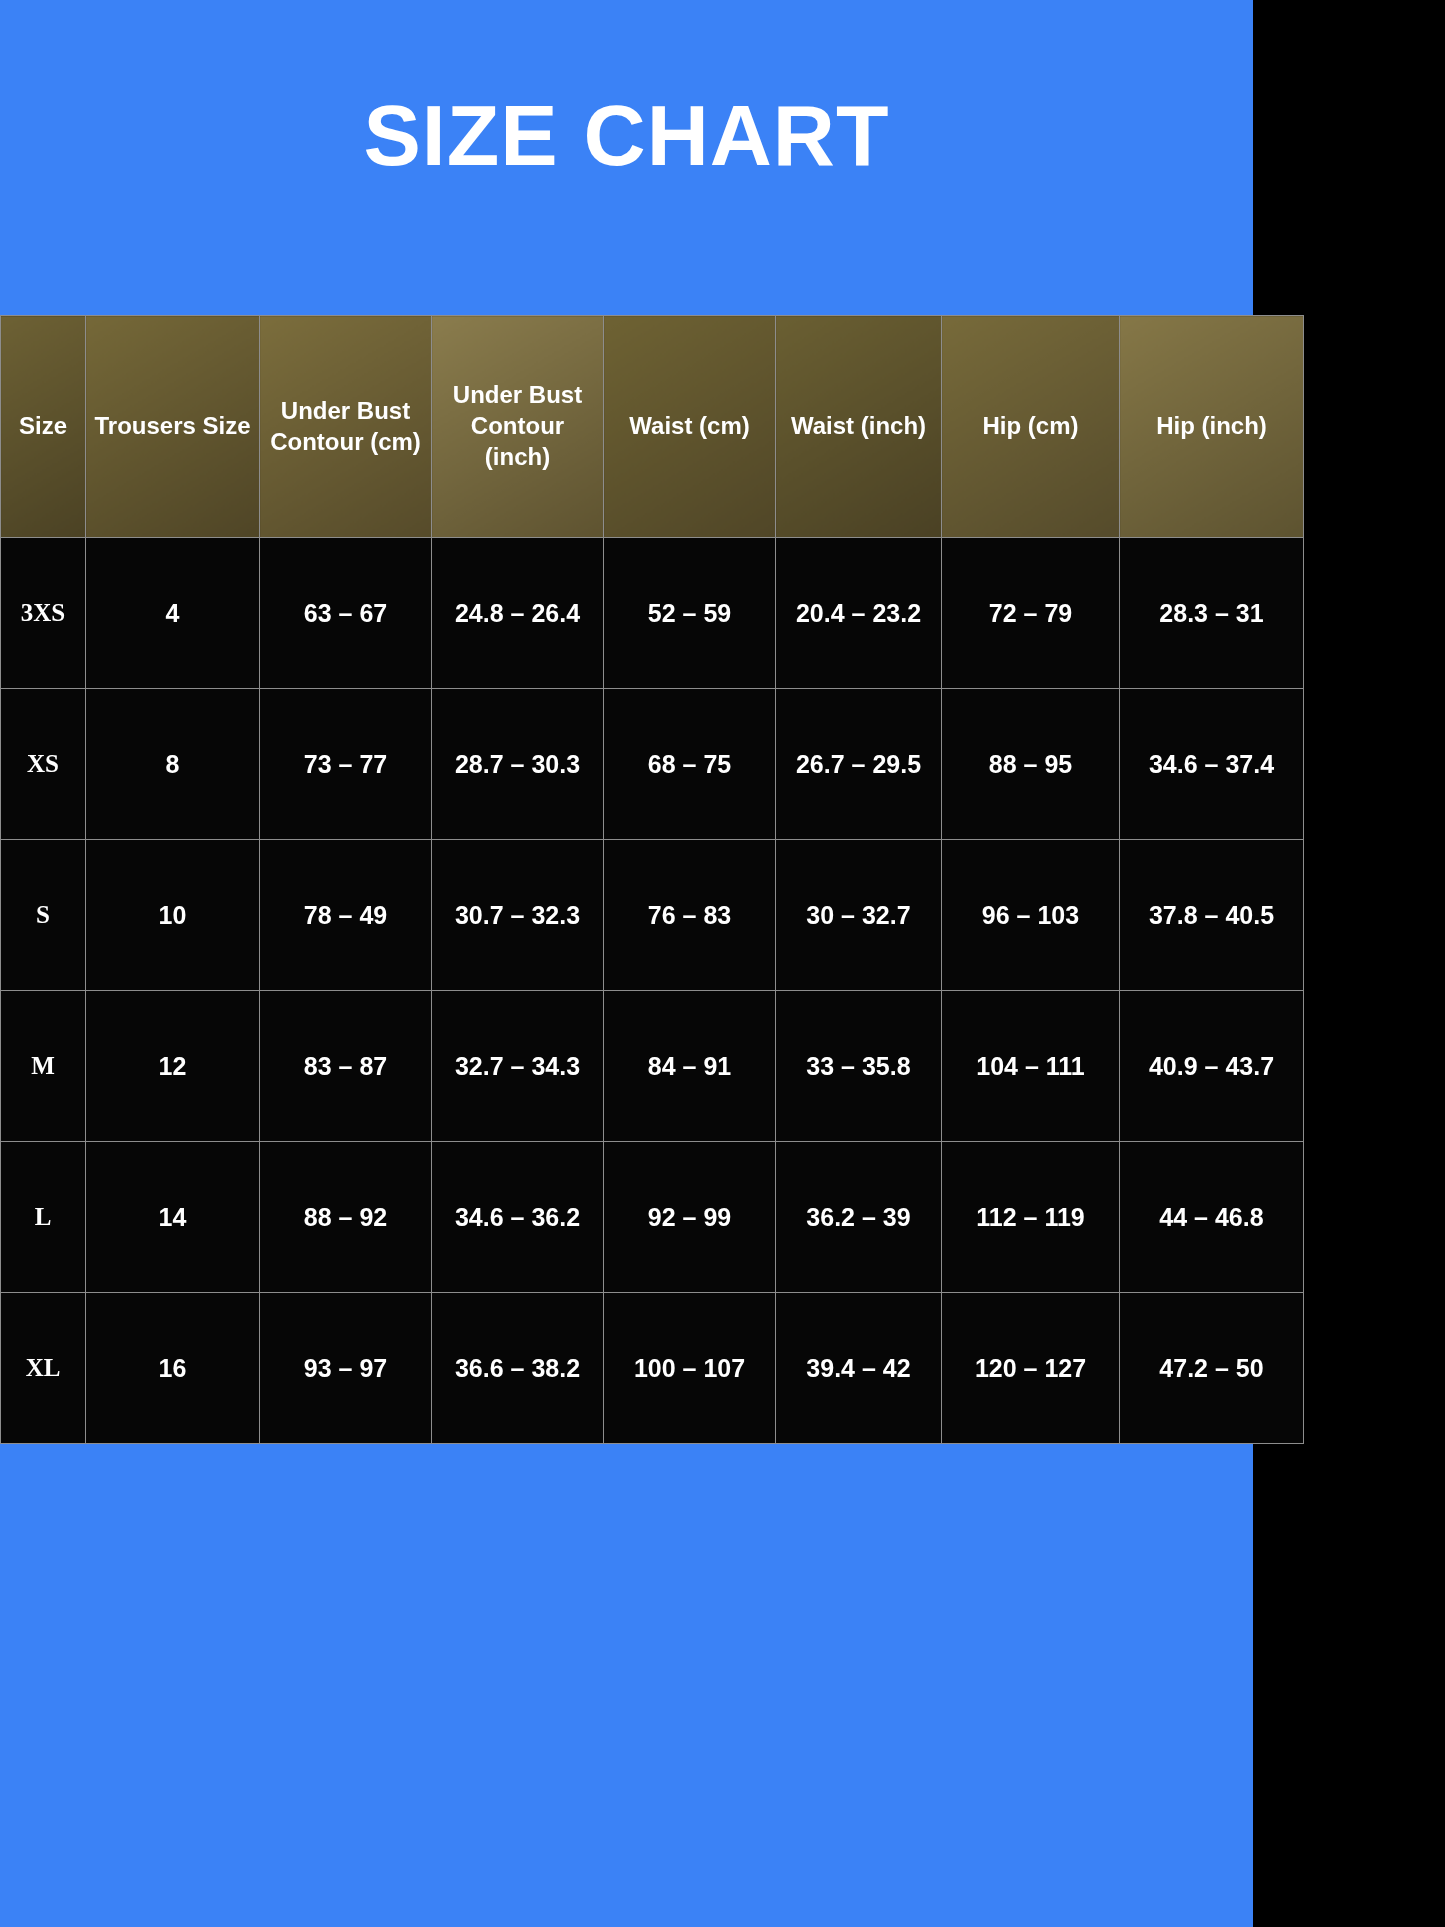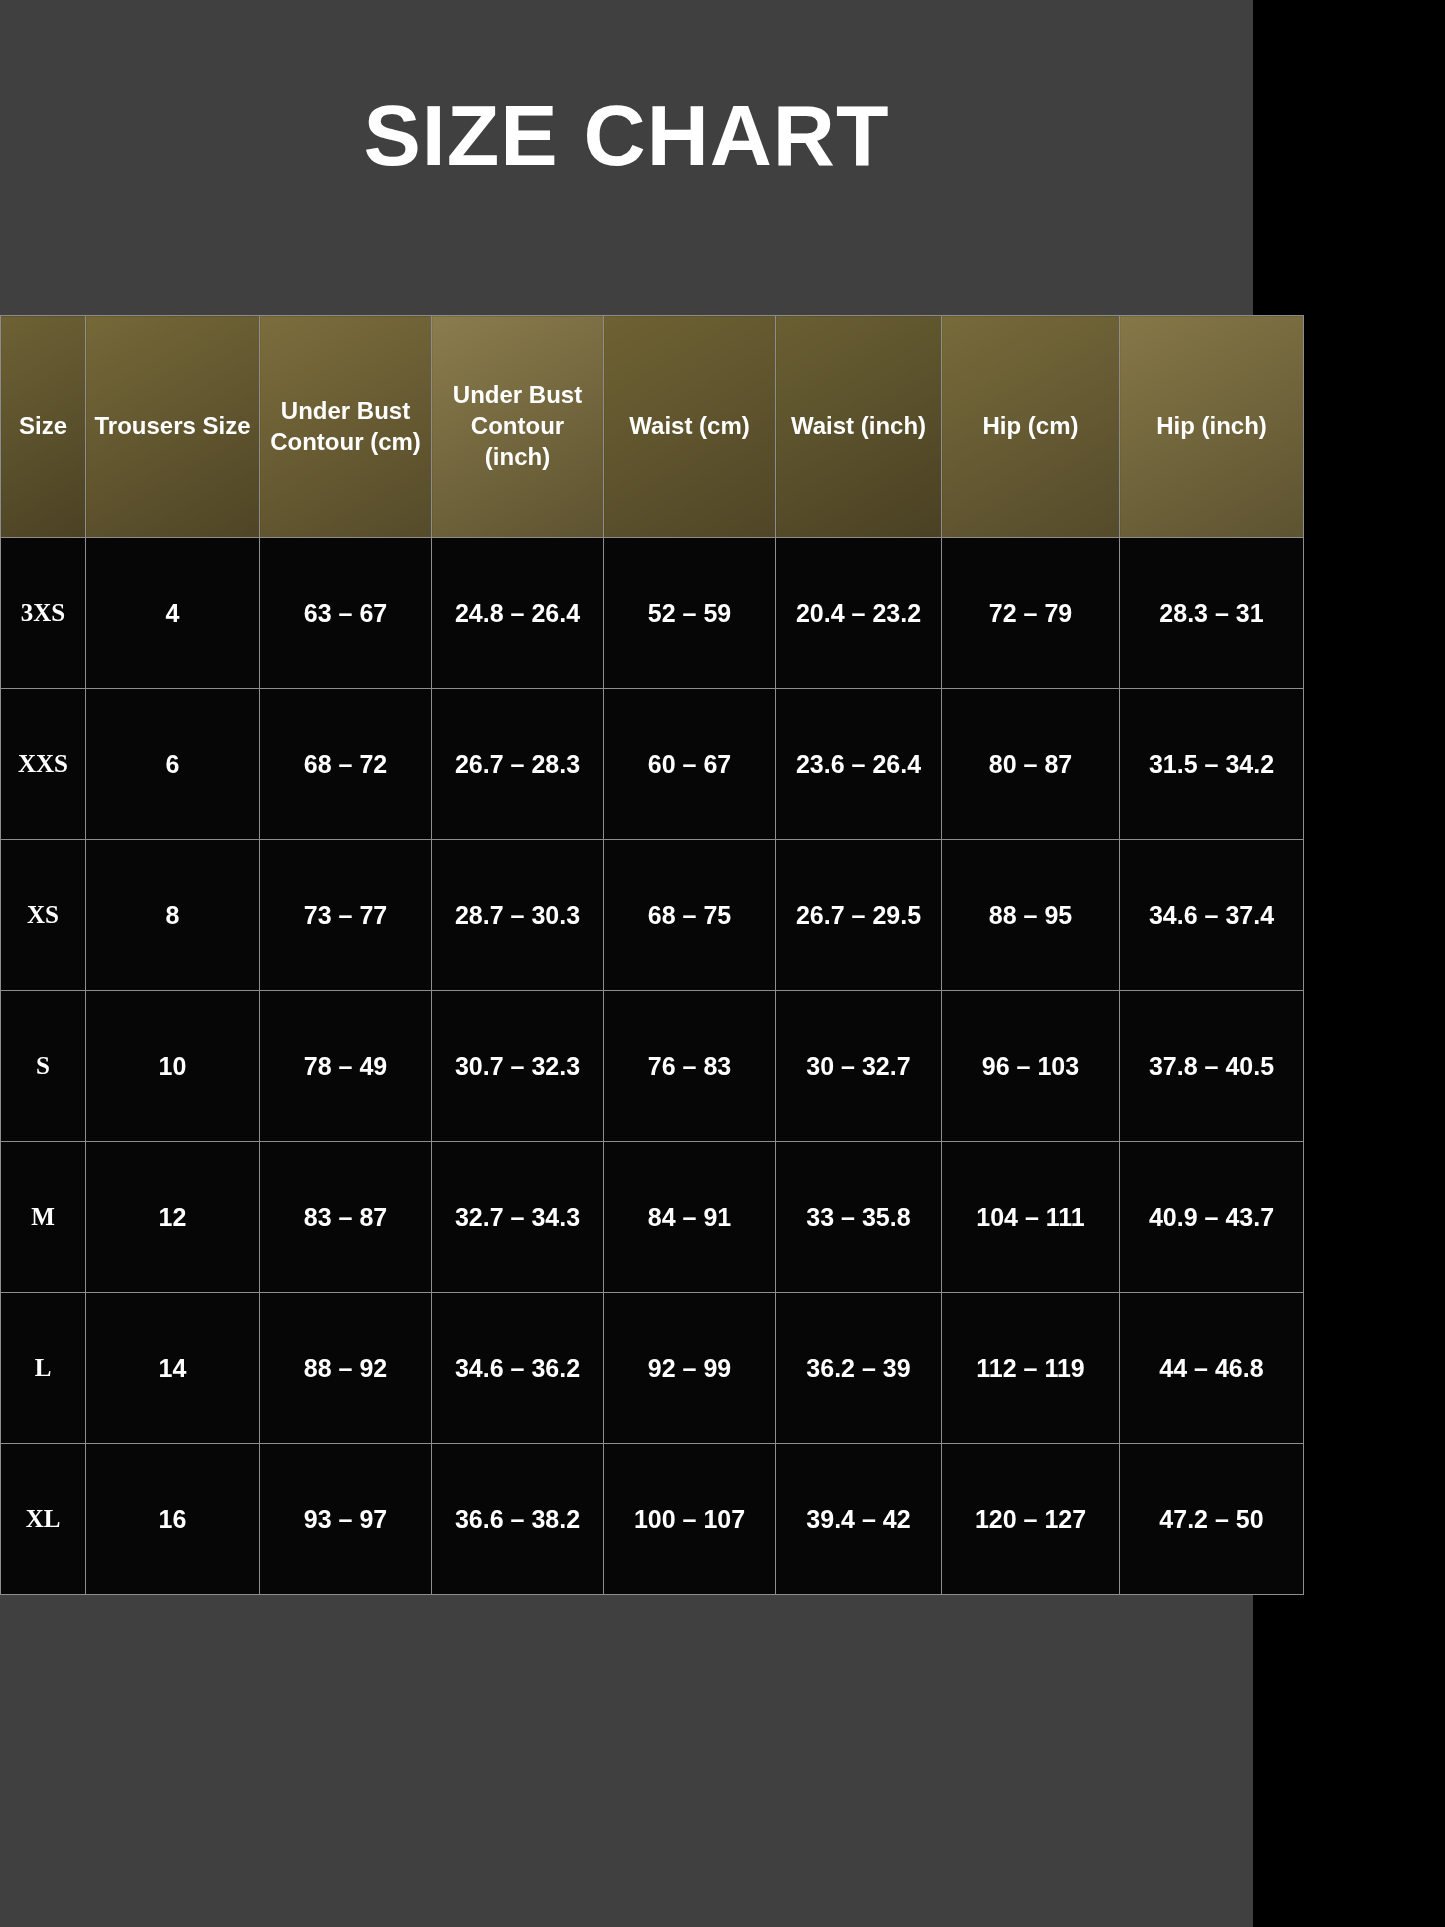--- a/index.html
+++ b/index.html
@@ -11,21 +11,21 @@
   body {
     width: 1445px;
     height: 1927px;
     font-family: "Liberation Sans", sans-serif;
     color: #ffffff;
     overflow: hidden;
   }
   .page {
     width: 1253px;
     height: 1927px;
-    background: #404040;
+    background: #3b82f6;
     position: relative;
   }
   .title {
     text-align: center;
     font-size: 86px;
     font-weight: bold;
     letter-spacing: 1px;
     color: #ffffff;
     padding-top: 92px;
     line-height: 1;
@@ -121,30 +121,20 @@
           <td class="size-col">3XS</td>
           <td>4</td>
           <td>63 – 67</td>
           <td>24.8 – 26.4</td>
           <td>52 – 59</td>
           <td>20.4 – 23.2</td>
           <td>72 – 79</td>
           <td>28.3 – 31</td>
         </tr>
         <tr>
-          <td class="size-col">XXS</td>
-          <td>6</td>
-          <td>68 – 72</td>
-          <td>26.7 – 28.3</td>
-          <td>60 – 67</td>
-          <td>23.6 – 26.4</td>
-          <td>80 – 87</td>
-          <td>31.5 – 34.2</td>
-        </tr>
-        <tr>
           <td class="size-col">XS</td>
           <td>8</td>
           <td>73 – 77</td>
           <td>28.7 – 30.3</td>
           <td>68 – 75</td>
           <td>26.7 – 29.5</td>
           <td>88 – 95</td>
           <td>34.6 – 37.4</td>
         </tr>
         <tr>

